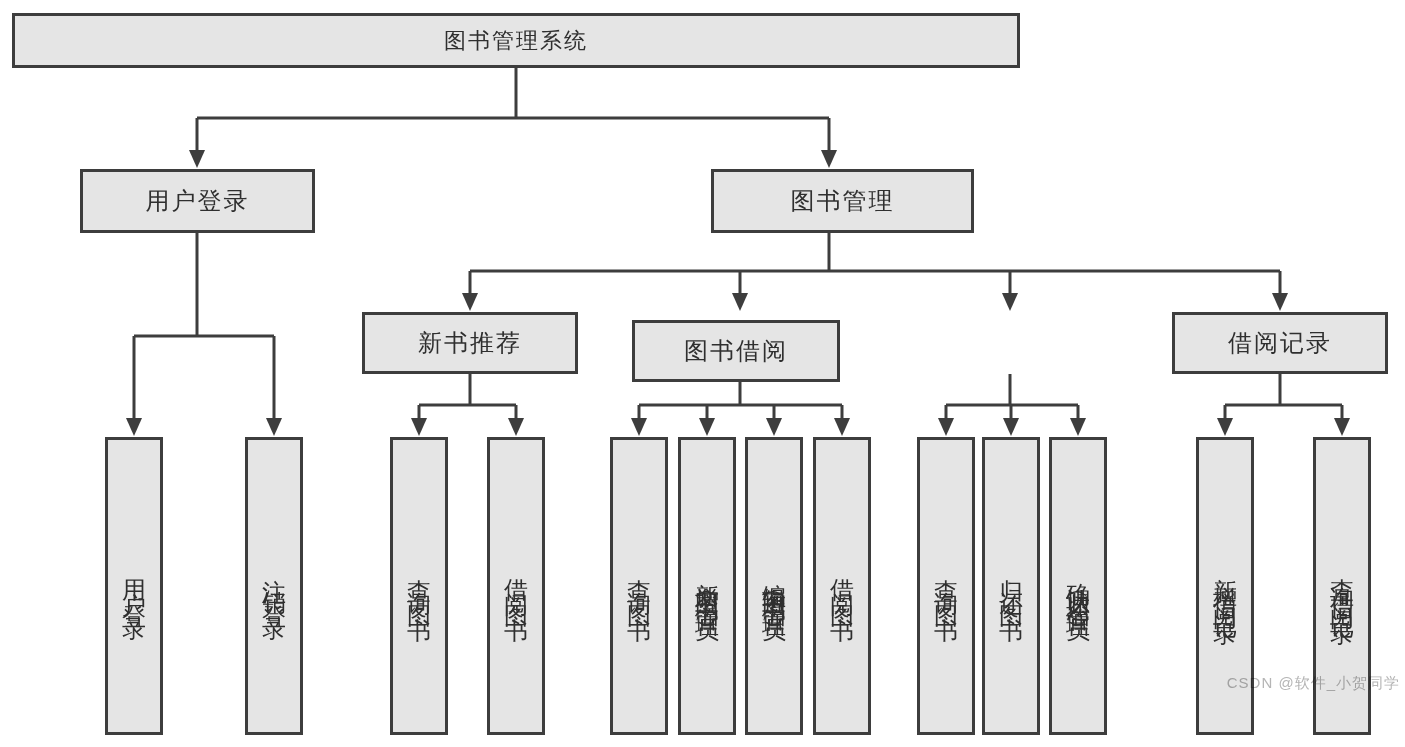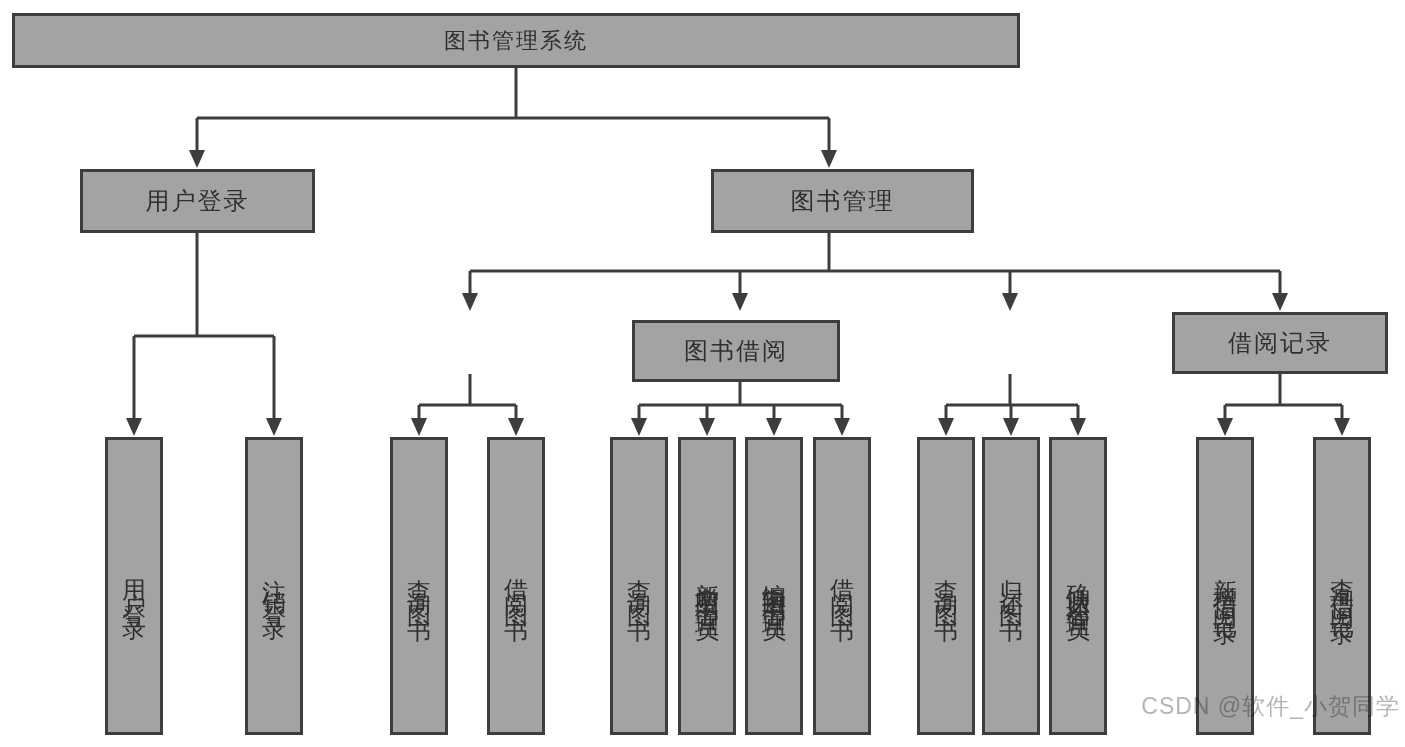--- a/index.html
+++ b/index.html
@@ -9,42 +9,42 @@
     background:#ffffff;
     overflow:hidden;
     font-family:"Liberation Sans", sans-serif;
   }
   .connectors{position:absolute;left:0;top:0;z-index:1;}
   .connectors path{stroke:#3d3d3d;stroke-width:3;fill:none;}
   .connectors polygon{fill:#3d3d3d;stroke:none;}
   .node{
     position:absolute;
     box-sizing:border-box;
-    background:#a3a3a3;
+    background:#e5e5e5;
     border:3px solid #3d3d3d;
     display:flex;align-items:center;justify-content:center;
     color:#2f2f2f;
     z-index:2;
     text-align:center;
   }
   .h{font-size:24px;letter-spacing:2px;white-space:nowrap;}
   .h.root{font-size:22px;}
   .v{
     writing-mode:vertical-rl;
     text-orientation:mixed;
     font-size:24px;
     line-height:1;
   }
   .v.s4{letter-spacing:13px;}
   .v.s6{letter-spacing:9px;}
   .v.s9{letter-spacing:5px;}
   .watermark{
     position:absolute;
-    right:5px;top:691px;
-    font-size:23px;
+    right:5px;top:674px;
+    font-size:15px;
     color:#b5b5b5;
     letter-spacing:1px;
     white-space:nowrap;
     z-index:3;
     mix-blend-mode:multiply;
   }
 </style>
 </head>
 <body>
 
@@ -113,20 +113,23 @@
     <span>图书管理系统</span>
   </div>
 
   <div class="node h" style="left:80px;top:169px;width:235px;height:64px">
     <span>用户登录</span>
   </div>
   <div class="node h" style="left:711px;top:169px;width:263px;height:64px">
     <span>图书管理</span>
   </div>
 
+  <div class="node h" style="left:362px;top:312px;width:216px;height:62px">
+    <span>新书推荐</span>
+  </div>
   <div class="node h" style="left:632px;top:320px;width:208px;height:62px">
     <span>图书借阅</span>
   </div>
   <div class="node h" style="left:1172px;top:312px;width:216px;height:62px">
     <span>借阅记录</span>
   </div>
 
   <div class="node v s4" style="left:105px;top:437px;width:58px;height:298px">
     <span>用户登录</span>
   </div>

